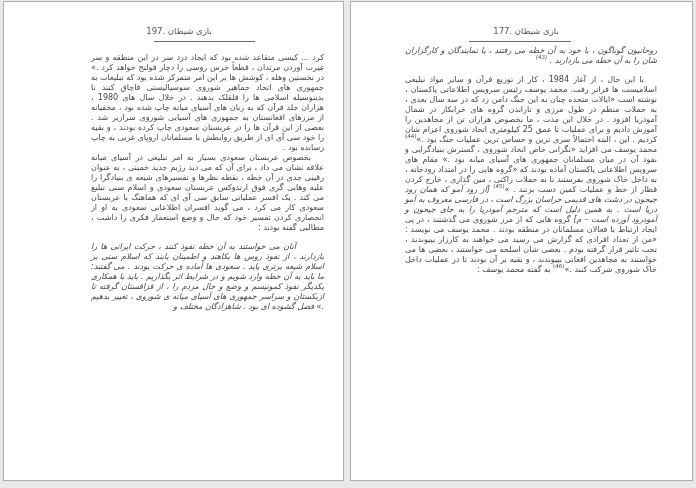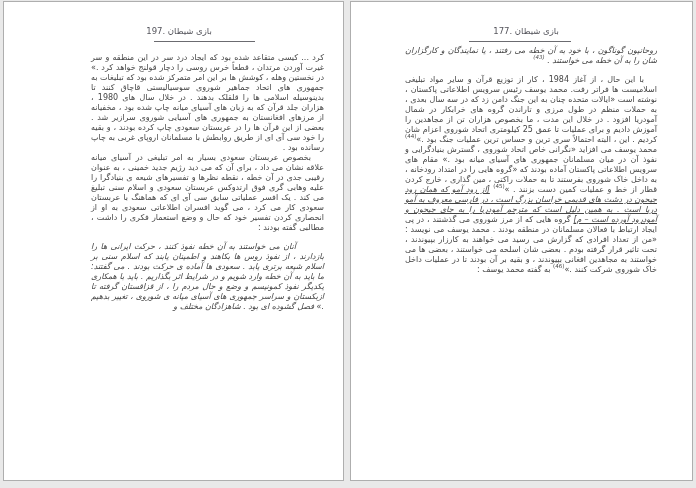--- a/index.html
+++ b/index.html
@@ -45,21 +45,21 @@
     line-height:10px;
     color:#454545;
   }
   .page-left .textblock{left:59px;top:51px;width:233px;margin-left:28px;}
   .page-right .textblock{left:54px;top:44px;width:252px;}
   .para{margin:0;padding:0;}
   .para.ind{text-indent:13px;}
   .para.wind{text-indent:28px;}
   .para.gap{margin-top:9px;}
   .para.it{font-style:italic;}
-  .run-it{font-style:italic;text-decoration:underline;}
+  .run-it{font-style:italic;}
   sup{
     font-size:5.5px;
     line-height:0;
     vertical-align:super;
   }
 </style>
 </head>
 <body>
 
 <div class="canvas">
@@ -71,18 +71,18 @@
         <p class="para"><span>کرد ... کیسی متقاعد شده بود که ایجاد درد سر در این منطقه و سر غیرت آوردن مرتدان ، قطعاً خرس روسی را دچار قولنج خواهد کرد .» در نخستین وهله ، کوشش ها بر این امر متمرکز شده بود که تبلیغات به جمهوری های اتحاد جماهیر شوروی سوسیالیستی قاچاق کنند تا بدینوسیله اسلامی ها را قلقلک بدهند . در خلال سال های 1980 ، هزاران جلد قرآن که به زبان های آسیای میانه چاپ شده بود ، مخفیانه از مرزهای افغانستان به جمهوری های آسیایی شوروی سرازیر شد . بعضی از این قرآن ها را در عربستان سعودی چاپ کرده بودند ، و بقیه را خود سی آی ای از طریق روابطش با مسلمانان اروپای غربی به چاپ رسانده بود .</span></p>
         <p class="para ind"><span>بخصوص عربستان سعودی بسیار به امر تبلیغی در آسیای میانه علاقه نشان می داد ، برای آن که می دید رژیم جدید خمینی ، به عنوان رقیبی جدی در آن خطه ، نقطه نظرها و تفسیرهای شیعه ی بنیادگرا را علیه وهابی گری فوق ارتدوکس عربستان سعودی و اسلام سنی تبلیغ می کند . یک افسر عملیاتی سابق سی آی ای که هماهنگ با عربستان سعودی کار می کرد ، می گوید افسران اطلاعاتی سعودی به او از انحصاری کردن تفسیر خود که حال و وضع استعمار فکری را داشت ، مطالبی گفته بودند :</span></p>
         <p class="para wind gap it"><span>آنان می خواستند به آن خطه نفوذ کنند ، حرکت ایرانی ها را بازدارند ، از نفوذ روس ها بکاهند و اطمینان یابند که اسلام سنی بر اسلام شیعه برتری یابد . سعودی ها آماده ی حرکت بودند . می گفتند: ما باید به آن خطه وارد شویم و در شرایط اثر بگذاریم . باید با همکاری یکدیگر نفوذ کمونیسم و وضع و حال مردم را ، از قزاقستان گرفته تا ازبکستان و سراسر جمهوری های آسیای میانه ی شوروی ، تغییر بدهیم .» فصل گشوده ای بود . شاهزادگان مختلف و</span></p>
       </div>
   </div>
 
   <div class="page page-right">
     <div class="phead">177. بازی شیطان</div>
     <div class="rule"></div>
     <div class="textblock" lang="fa">
-        <p class="para it"><span>روحانیون گوناگون ، با خود به آن خطه می رفتند ، یا نمایندگان و کارگزاران شان را به آن خطه می خواستند . </span><sup>(43)</sup></p>
+        <p class="para it"><span>روحانیون گوناگون ، با خود به آن خطه می رفتند ، یا نمایندگان و کارگزاران شان را به آن خطه می بازدارند . </span><sup>(43)</sup></p>
         <p class="para ind gap"><span>با این حال ، از آغاز 1984 ، کار از توزیع قرآن و سایر مواد تبلیغی اسلامیست ها فراتر رفت. محمد یوسف رئیس سرویس اطلاعاتی پاکستان ، نوشته است «ایالات متحده چنان به این جنگ دامن زد که در سه سال بعدی ، به حملات منظم در طول مرزی و تاراندن گروه های خرابکار در شمال آمودریا افزود . در خلال این مدت ، ما بخصوص هزاران تن از مجاهدین را آموزش دادیم و برای عملیات تا عمق 25 کیلومتری اتحاد شوروی اعزام شان کردیم . این ، البته احتمالاً سری ترین و حساس ترین عملیات جنگ بود .»</span><sup>(44)</sup><span> محمد یوسف می افزاید «نگرانی خاص اتحاد شوروی ، گسترش بنیادگرایی و نفوذ آن در میان مسلمانان جمهوری های آسیای میانه بود .» مقام های سرویس اطلاعاتی پاکستان آماده بودند که «گروه هایی را در امتداد رودخانه ، به داخل خاک شوروی بفرستند تا به حملات راکتی ، مین گذاری ، خارج کردن قطار از خط و عملیات کمین دست بزنند . »</span><sup>(45)</sup><span> </span><span class="run-it">[از رود آمو که همان رود جیحون در دشت های قدیمی خراسان بزرگ است ، در فارسی معروف به آمو دریا است . به همین دلیل است که مترجم آمودریا را به جای جیحون و آمودرود آورده است – م]</span><span> گروه هایی که از مرز شوروی می گذشتند ، در پی ایجاد ارتباط با فعالان مسلمانان در منطقه بودند . محمد یوسف می نویسد : «من از تعداد افرادی که گزارش می رسید می خواهند به کارزار بپیوندند ، تحت تاثیر قرار گرفته بودم . بعضی شان اسلحه می خواستند ، بعضی ها می خواستند به مجاهدین افغانی بپیوندند ، و بقیه بر آن بودند تا در عملیات داخل خاک شوروی شرکت کنند .»</span><sup>(46)</sup><span> به گفته محمد یوسف :</span></p>
       </div>
   </div>
 
 </div>
 
 </body></html>

